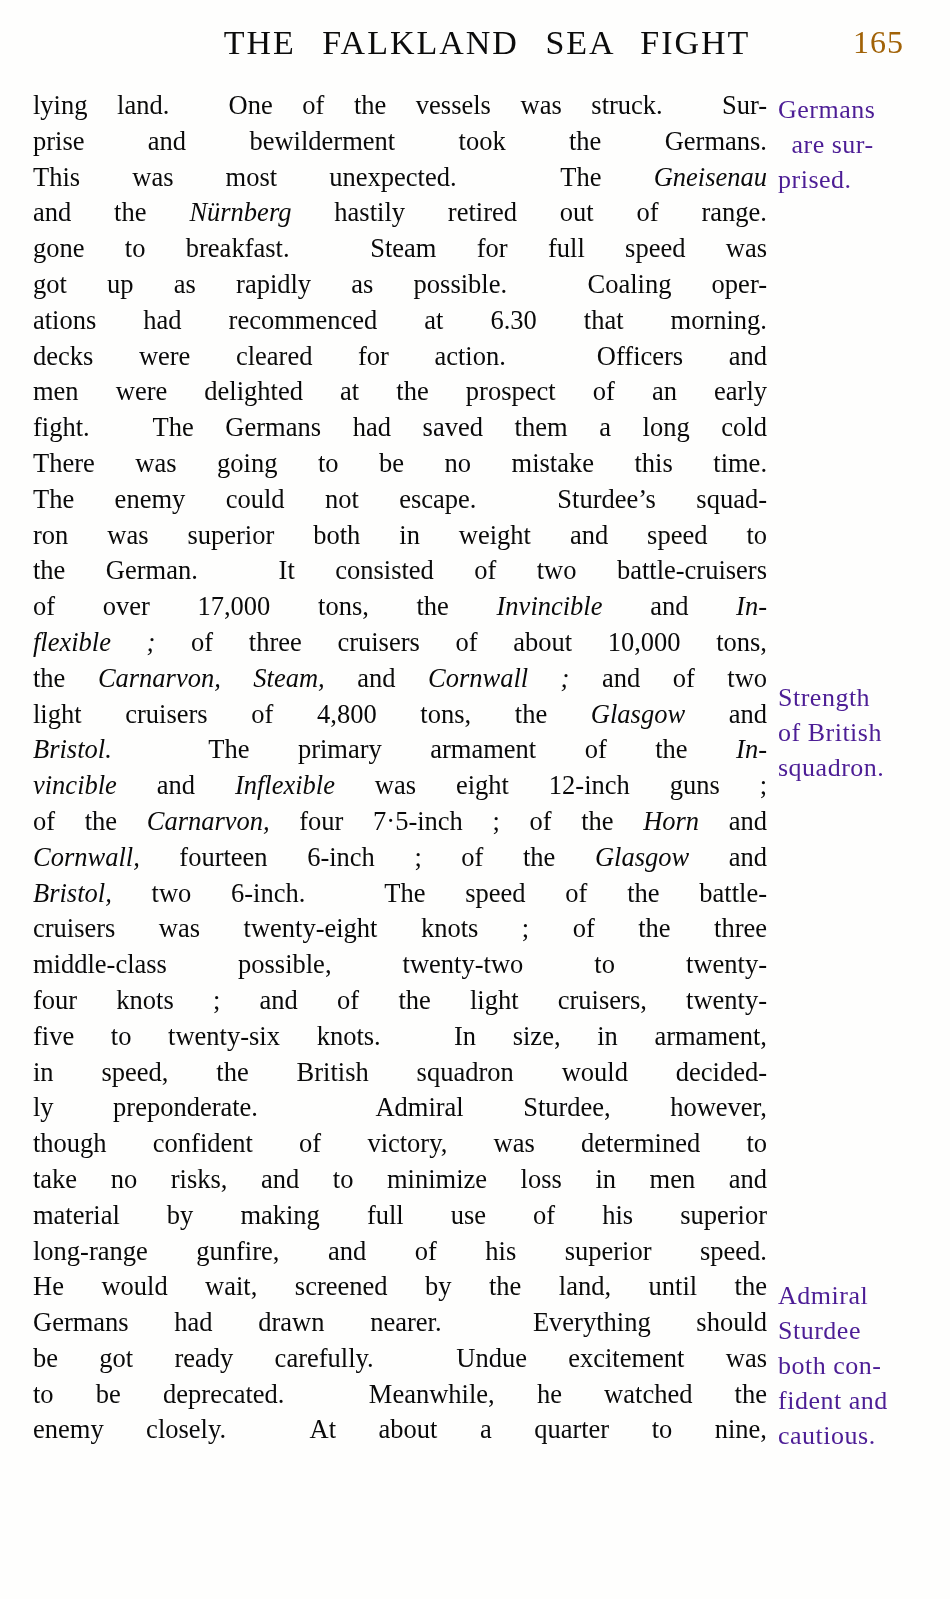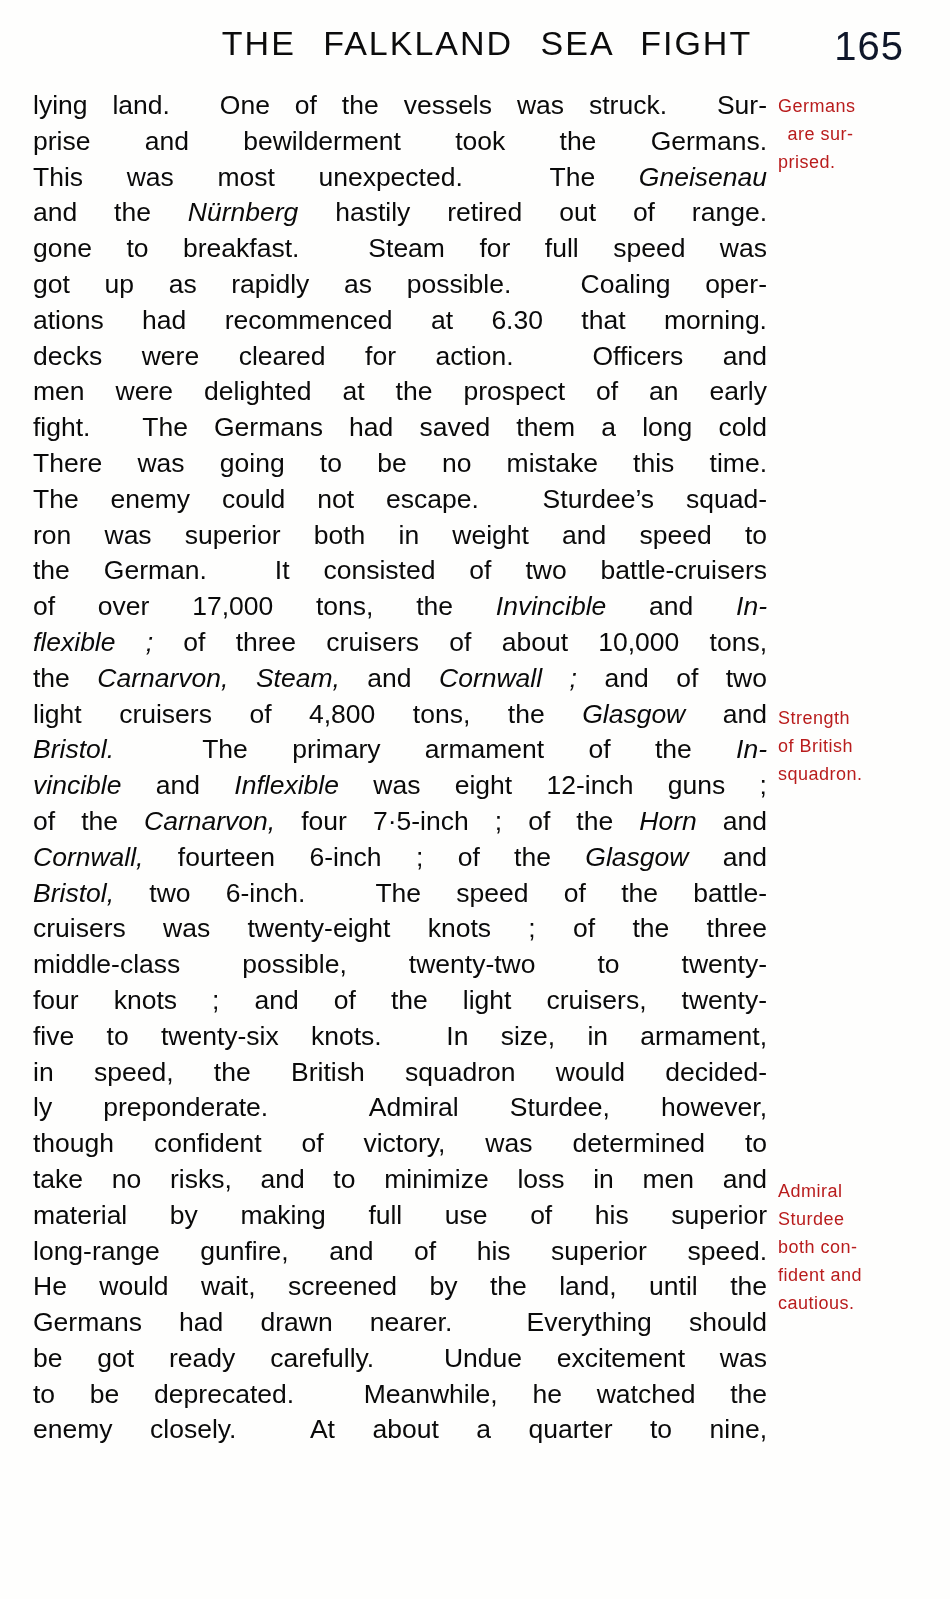--- a/index.html
+++ b/index.html
@@ -4,41 +4,41 @@
 <style>
   html, body { margin: 0; padding: 0; }
   body { background: #e8e8e8; }
   .page {
     position: relative;
     width: 950px;
     height: 1599px;
     margin: 0 auto;
     background: #fefefd;
     color: #0a0a0a;
-    font-family: Liberation Sans, sans-serif;
+    font-family: Liberation Serif, serif;
     overflow: hidden;
   }
   .pagehead-title {
     position: absolute;
     top: 24px;
     left: 487px;
     transform: translateX(-50%);
     font-size: 34px;
     letter-spacing: 2px;
     word-spacing: 16px;
     white-space: nowrap;
     color: #0c0c0c;
   }
   .pagehead-num {
     position: absolute;
     top: 24px;
     right: 46px;
-    font-size: 40px;
+    font-size: 32px;
     letter-spacing: 1px;
-    color: #0f172a;
+    color: #a16207;
   }
   .body-col {
     position: absolute;
     left: 33px;
     top: 88px;
     width: 734px;
     font-size: 26.5px;
     word-spacing: 1.5px;
   }
   .line {
@@ -48,29 +48,29 @@
     height: 35.8px;
     line-height: 35.8px;
     overflow: visible;
   }
   .line.indent { text-indent: 36px; }
   .it { font-style: italic; }
   .sidenote {
     position: absolute;
     left: 778px;
     width: 150px;
-    font-size: 18px;
-    line-height: 28px;
+    font-size: 26px;
+    line-height: 35px;
     letter-spacing: 0.5px;
     white-space: pre-line;
-    color: #b91c1c;
+    color: #4c1d95;
   }
   .sn1 { top: 92px; }
-  .sn2 { top: 704px; }
-  .sn3 { top: 1177px; }
+  .sn2 { top: 680px; }
+  .sn3 { top: 1278px; }
 </style>
 </head>
 <body>
 
 <div class="page">
 
   <div class="pagehead-title">THE FALKLAND SEA FIGHT</div>
 
   <div class="pagehead-num">165</div>
 

